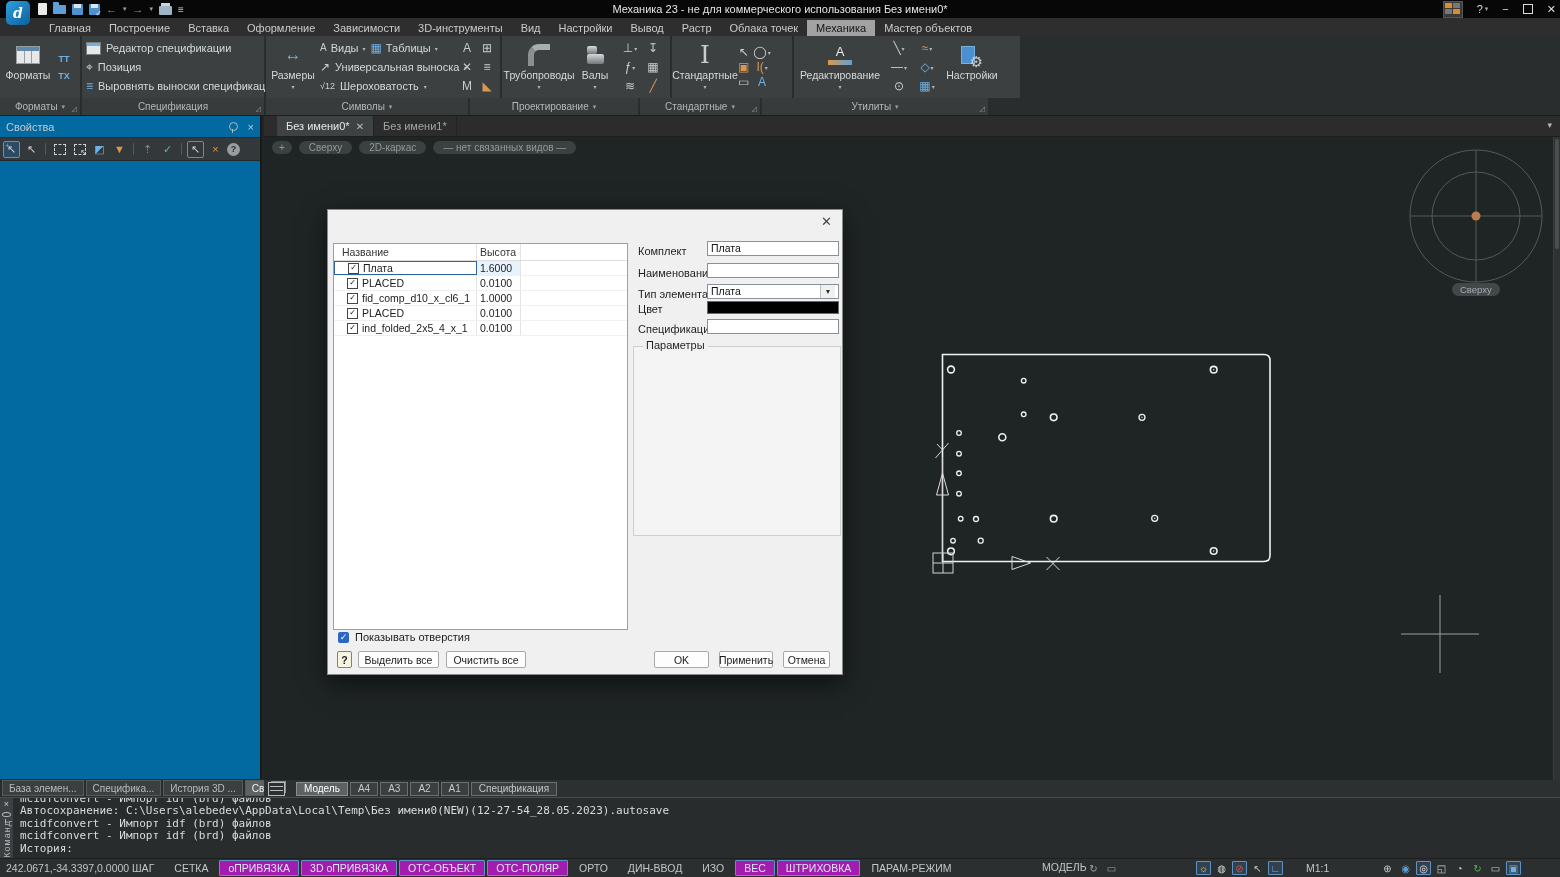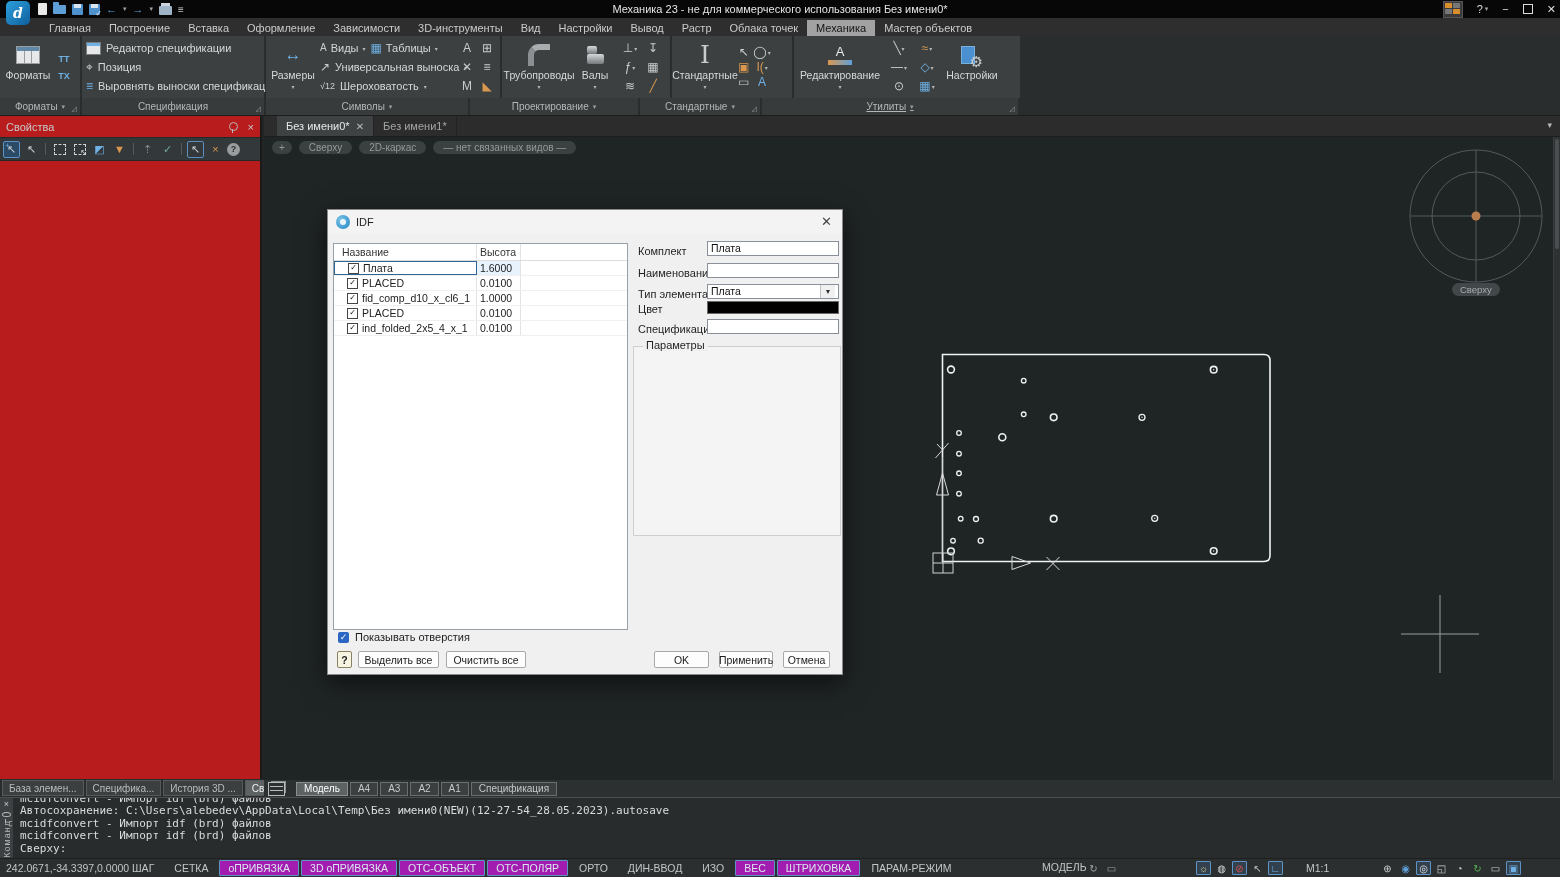--- a/index.html
+++ b/index.html
@@ -60,21 +60,21 @@
   .i-shaft b{display:block;background:linear-gradient(180deg,#d4d8da,#74787a);border-radius:2px;}
   .i-ibeam{font-family:"DejaVu Serif",serif;font-size:25px;color:#c9cccd;line-height:24px;}
   .i-edit-a{display:flex;flex-direction:column;align-items:center;gap:2px;}
   .i-edit-a i{font-style:normal;font-size:13px;color:#e8eaec;line-height:12px;}
   .i-edit-a b{width:24px;height:5px;background:linear-gradient(90deg,#d9984e,#5f9fd8);}
   .i-settings{position:relative;width:22px;height:19px;}
   .i-settings u{position:absolute;left:0;top:0;width:12px;height:16px;background:#4a8fd0;border:1px solid #78b0dc;}
   .i-settings s{position:absolute;right:0;bottom:-2px;font-size:15px;color:#caccce;text-decoration:none;}
   
   #main{left:0;top:116px;width:1560px;height:681px;}
-  #props{left:0;top:0;width:262px;height:681px;background:#b91c1c;border-right:2px solid #1a1a1a;box-sizing:border-box;}
+  #props{left:0;top:0;width:262px;height:681px;background:#0369a1;border-right:2px solid #1a1a1a;box-sizing:border-box;}
   #props-header{height:21px;display:flex;align-items:center;padding:0 6px;font-size:11px;color:#c6c9ca;}
   #props-header .sp{flex:1;}
   .pin{width:7px;height:7px;border:1px solid #b8b8b8;border-radius:50%;position:relative;margin-right:10px;}
   .pin:after{content:"";position:absolute;left:2px;top:6px;width:1px;height:4px;background:#b8b8b8;}
   #props-toolbar{height:22px;display:flex;align-items:center;gap:3px;padding:0 3px;background:#33383a;border-top:1px solid #26292a;border-bottom:1px solid #26292a;}
   .ptool{width:17px;height:17px;display:flex;align-items:center;justify-content:center;font-size:11px;color:#d2d4d5;position:relative;border-radius:2px;}
   .ptool.act{background:#2a4a66;border:1px solid #5c93c6;box-sizing:border-box;}
   .ptool.box{border:1px solid #5c8fc0;box-sizing:border-box;}
   .ptool .plus{position:absolute;left:1px;top:-1px;font-size:8px;color:#6fb1e4;}
   .ptool .dashbox{width:10px;height:9px;border:1px dashed #cfd1d2;}
@@ -401,21 +401,21 @@
       </div>
       <div class="fcell" style="width: 168px;">
         <span>Проектирование</span>
         <span class="dd">▾</span>
       </div>
       <div class="fcell" style="width: 120px;">
         <span>Стандартные</span>
         <span class="dd">▾</span>
         <span class="launcher">◿</span>
       </div>
-      <div class="fcell" style="width: 256px; text-decoration: underline;">
+      <div class="fcell" style="width: 226px;">
         <span>Утилиты</span>
         <span class="dd">▾</span>
         <span class="launcher">◿</span>
       </div>
     </div>
 
   <div id="main" class="abs">
 
     <div id="props" class="abs">
       <div id="props-header">
@@ -549,21 +549,21 @@
         </div>
     </div>
   </div>
 
   <div id="cmd" class="abs">
     <div id="cmd-strip">
       <span class="x">×</span>
       <span class="pin" style="margin:0"></span>
       <span class="vtext">Команд</span>
     </div>
-    <div id="cmd-lines"><div>mcidfconvert - Импорт idf (brd) файлов</div><div>Автосохранение: C:\Users\alebedev\AppData\Local\Temp\Без имени0(NEW)(12-27-54_28.05.2023).autosave</div><div>mcidfconvert - Импорт idf (brd) файлов</div><div>mcidfconvert - Импорт idf (brd) файлов</div><div>Сверху:</div></div>
+    <div id="cmd-lines"><div>mcidfconvert - Импорт idf (brd) файлов</div><div>Автосохранение: C:\Users\alebedev\AppData\Local\Temp\Без имени0(NEW)(12-27-54_28.05.2023).autosave</div><div>mcidfconvert - Импорт idf (brd) файлов</div><div>mcidfconvert - Импорт idf (brd) файлов</div><div>История:</div></div>
   </div>
 
   <div id="statusbar" class="abs">
     <span id="sb-coords">242.0671,-34.3397,0.0000</span>
     <span id="sb-toggles">
         <span class="tgl">ШАГ</span>
         <span class="tgl">СЕТКА</span>
         <span class="tgl on">оПРИВЯЗКА</span>
         <span class="tgl on">3D оПРИВЯЗКА</span>
         <span class="tgl on">ОТС-ОБЪЕКТ</span>
@@ -598,24 +598,20 @@
         <span class="sico on" style="color: rgb(223, 227, 228);">◎</span>
         <span class="sico" style="color: rgb(201, 204, 205);">◱</span>
         <span class="sico" style="color: rgb(201, 204, 205);">◔</span>
         <span class="sico" style="color: rgb(88, 177, 88);">↻</span>
         <span class="sico" style="color: rgb(201, 204, 205);">▭</span>
         <span class="sico on" style="color: rgb(111, 177, 228);">▣</span>
       </span>
   </div>
 
   <div id="dialog" class="abs">
-    <div id="dlg-title">
-      <span class="dlg-ico"></span>
-      <span class="t">IDF</span>
-    </div>
     <span id="dlg-close">✕</span>
 
     <div id="idf-list">
       <div class="lrow lhead">
         <span class="c1">Название</span>
         <span class="c2">Высота</span>
         <span class="c3"></span>
       </div>
       <div id="idf-rows">
           <div class="lrow drow sel">

